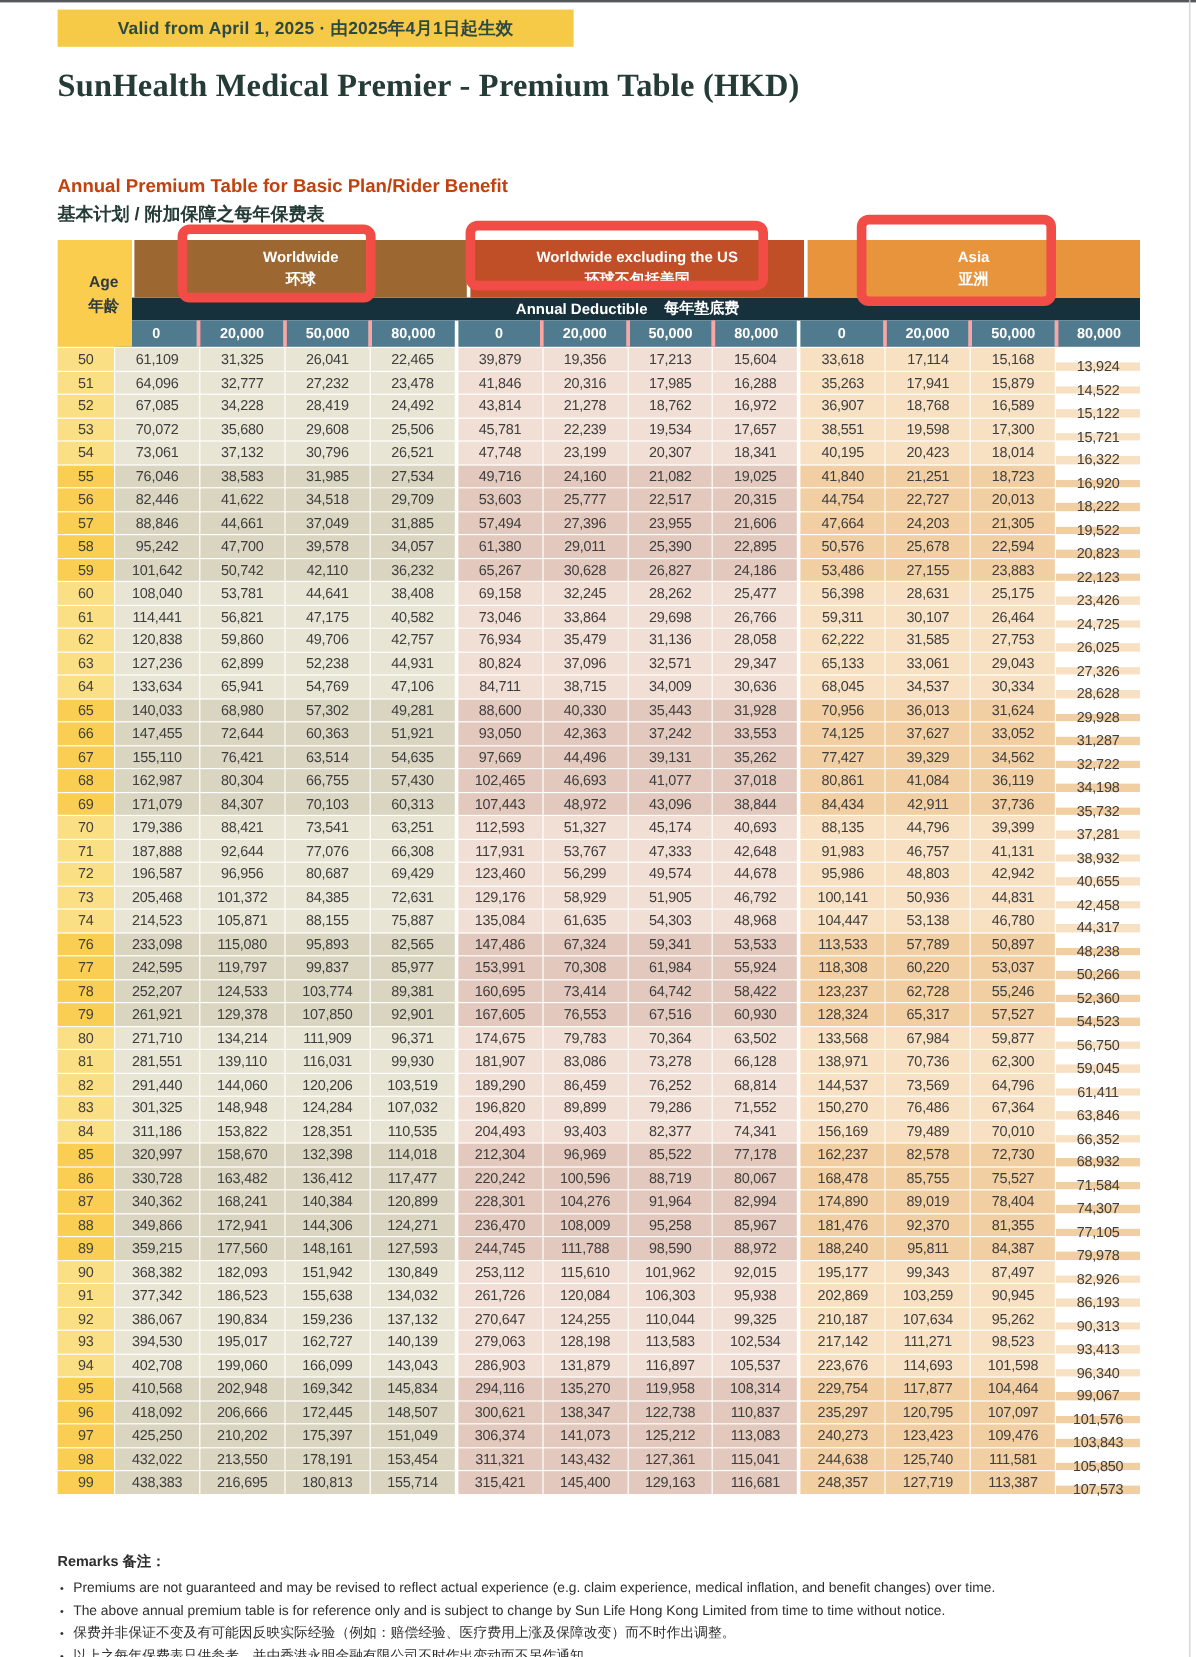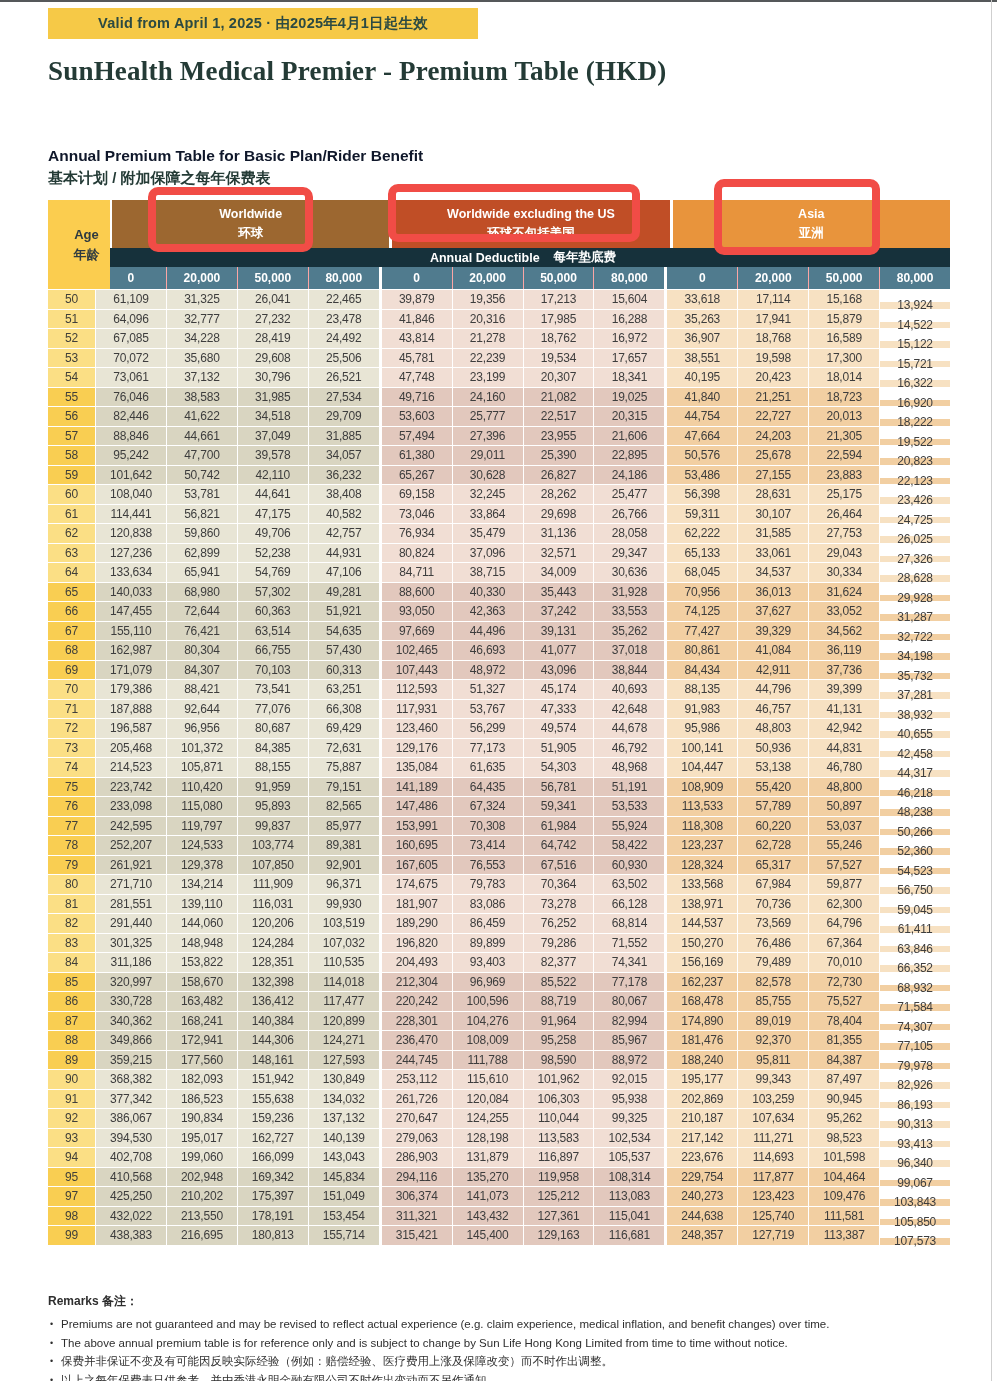--- a/index.html
+++ b/index.html
@@ -16,21 +16,21 @@
     display:flex; align-items:center; justify-content:center; letter-spacing:0.2px;
   }
   .title-en {
     position:absolute; left:48px; top:56px; font-family:"Liberation Serif", serif;
     font-size:27px; font-weight:bold; color:#243b36; letter-spacing:0.2px;
   }
   .title-zh {
     position:absolute; left:48px; top:92px; font-family:"Liberation Serif", serif;
     font-size:25px; font-weight:bold; color:#243b36;
   }
-  .subtitle-en { position:absolute; left:48px; top:147px; font-size:15.5px; font-weight:bold; color:#0f172a; }
+  .subtitle-en { position:absolute; left:48px; top:147px; font-size:15.5px; font-weight:bold; color:#c2410c; }
   .subtitle-zh { position:absolute; left:48px; top:169px; font-size:15px;  font-weight:bold; color:#243b36; }
 
   .table-wrap { position:absolute; left:48px; top:200px; width:902px; }
   .age-head {
     position:absolute; left:0; top:0; width:47px; height:89px; z-index:2;
     background:var(--age_header_bg,#FBCD4F); color:#2e3a40; font-weight:bold; font-size:13px;
     display:flex; flex-direction:column; align-items:center; justify-content:center; line-height:1.5;padding-left:15px;
   }
   .head-groups { margin-left:64px; display:flex; gap:3px; height:48px; }
   .head-group {
@@ -42,21 +42,21 @@
   .hg2 { background:var(--asia,#E8943C); }
   .ded-bar {
     margin-left:48px; height:19px; background:var(--deductible_bar,#16313B);
     color:#fff; font-weight:bold; font-size:12.5px;
     display:flex; align-items:center; justify-content:center; gap:14px;
   }
   .ded-nums { margin-left:48px; display:flex; gap:3px; height:22px; }
   .ded-group { flex:1; display:flex; }
   .ded-cell {
     flex:1; background:var(--deductible_cells,#507B8E); color:#fff; font-weight:bold; font-size:12px;
-    display:flex; align-items:center; justify-content:center; border-left:1px solid #fca5a5;
+    display:flex; align-items:center; justify-content:center; border-left:3px solid #fca5a5;
   }
   .ded-group .ded-cell:first-child { border-left:none; }
 
   .tbody { margin-top:1px; }
   .row { display:flex; height:18.5px; margin-bottom:1px; }
   .cell {
     display:flex; align-items:center; justify-content:center;
     font-size:12px; color:#3d3d3d; letter-spacing:-0.2px;
   }
   .cell.age { width:47px; margin-right:1px; color:#41403a; }
@@ -495,21 +495,21 @@
           <div class="cell val g2l">42,942</div>
           <div class="cell val g2l">40,655</div>
         </div>
         <div class="row">
           <div class="cell age age-light">73</div>
           <div class="cell val g0l">205,468</div>
           <div class="cell val g0l">101,372</div>
           <div class="cell val g0l">84,385</div>
           <div class="cell val g0l group-end">72,631</div>
           <div class="cell val g1l">129,176</div>
-          <div class="cell val g1l">77,173</div>
+          <div class="cell val g1l">58,929</div>
           <div class="cell val g1l">51,905</div>
           <div class="cell val g1l group-end">46,792</div>
           <div class="cell val g2l">100,141</div>
           <div class="cell val g2l">50,936</div>
           <div class="cell val g2l">44,831</div>
           <div class="cell val g2l">42,458</div>
         </div>
         <div class="row">
           <div class="cell age age-light">74</div>
           <div class="cell val g0l">214,523</div>
@@ -519,35 +519,20 @@
           <div class="cell val g1l">135,084</div>
           <div class="cell val g1l">61,635</div>
           <div class="cell val g1l">54,303</div>
           <div class="cell val g1l group-end">48,968</div>
           <div class="cell val g2l">104,447</div>
           <div class="cell val g2l">53,138</div>
           <div class="cell val g2l">46,780</div>
           <div class="cell val g2l">44,317</div>
         </div>
         <div class="row">
-          <div class="cell age age-dark">75</div>
-          <div class="cell val g0d">223,742</div>
-          <div class="cell val g0d">110,420</div>
-          <div class="cell val g0d">91,959</div>
-          <div class="cell val g0d group-end">79,151</div>
-          <div class="cell val g1d">141,189</div>
-          <div class="cell val g1d">64,435</div>
-          <div class="cell val g1d">56,781</div>
-          <div class="cell val g1d group-end">51,191</div>
-          <div class="cell val g2d">108,909</div>
-          <div class="cell val g2d">55,420</div>
-          <div class="cell val g2d">48,800</div>
-          <div class="cell val g2d">46,218</div>
-        </div>
-        <div class="row">
           <div class="cell age age-dark">76</div>
           <div class="cell val g0d">233,098</div>
           <div class="cell val g0d">115,080</div>
           <div class="cell val g0d">95,893</div>
           <div class="cell val g0d group-end">82,565</div>
           <div class="cell val g1d">147,486</div>
           <div class="cell val g1d">67,324</div>
           <div class="cell val g1d">59,341</div>
           <div class="cell val g1d group-end">53,533</div>
           <div class="cell val g2d">113,533</div>
@@ -834,20 +819,35 @@
           <div class="cell val g1d">294,116</div>
           <div class="cell val g1d">135,270</div>
           <div class="cell val g1d">119,958</div>
           <div class="cell val g1d group-end">108,314</div>
           <div class="cell val g2d">229,754</div>
           <div class="cell val g2d">117,877</div>
           <div class="cell val g2d">104,464</div>
           <div class="cell val g2d">99,067</div>
         </div>
         <div class="row">
+          <div class="cell age age-dark">96</div>
+          <div class="cell val g0d">418,092</div>
+          <div class="cell val g0d">206,666</div>
+          <div class="cell val g0d">172,445</div>
+          <div class="cell val g0d group-end">148,507</div>
+          <div class="cell val g1d">300,621</div>
+          <div class="cell val g1d">138,347</div>
+          <div class="cell val g1d">122,738</div>
+          <div class="cell val g1d group-end">110,837</div>
+          <div class="cell val g2d">235,297</div>
+          <div class="cell val g2d">120,795</div>
+          <div class="cell val g2d">107,097</div>
+          <div class="cell val g2d">101,576</div>
+        </div>
+        <div class="row">
           <div class="cell age age-dark">97</div>
           <div class="cell val g0d">425,250</div>
           <div class="cell val g0d">210,202</div>
           <div class="cell val g0d">175,397</div>
           <div class="cell val g0d group-end">151,049</div>
           <div class="cell val g1d">306,374</div>
           <div class="cell val g1d">141,073</div>
           <div class="cell val g1d">125,212</div>
           <div class="cell val g1d group-end">113,083</div>
           <div class="cell val g2d">240,273</div>

